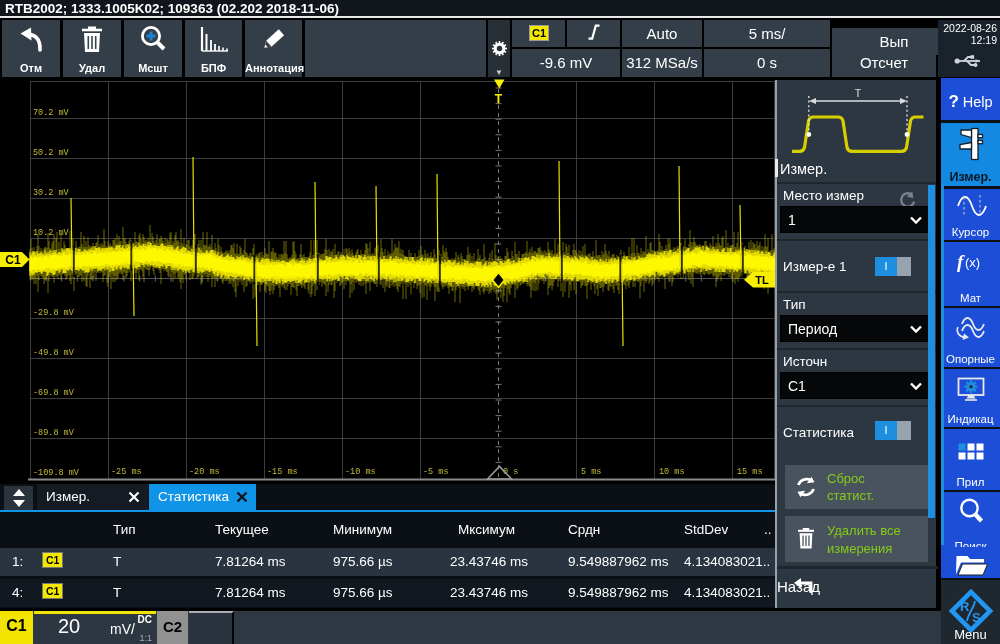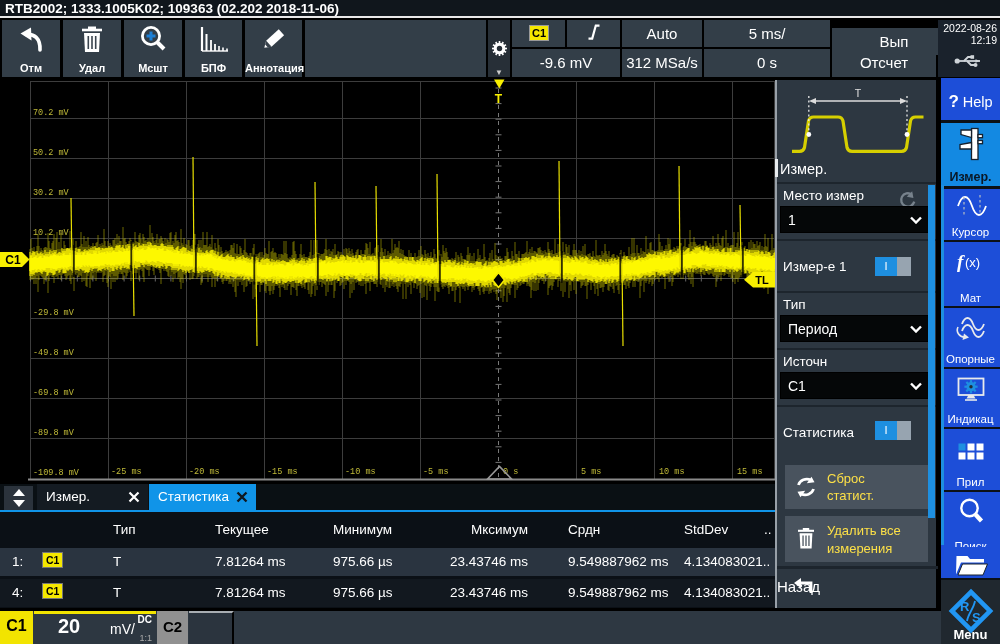--- a/index.html
+++ b/index.html
@@ -21,21 +21,21 @@
 #tabbar { left:0; top:484px; width:775px; height:28px; background:#0a1014; }
 #table { left:0; top:512px; width:775px; height:96px; background:#0b1016; color:#fff; font-size:13.5px; }
 #chanbar { left:0; top:608px; width:941px; height:36px; background:#000; }
 .tgl { position:relative; display:inline-block; width:36px; height:19px; background:#1e8fe0; vertical-align:middle; }
 .tglbar { position:absolute; left:0; top:0; width:22px; height:19px; color:#fff; font-size:11px; text-align:center; line-height:19px; }
 .tglknob { position:absolute; right:0; top:0; width:14px; height:19px; background:#97a4b0; }
 .mhead { font-size:13.5px; color:#fff; padding:4px 0 3px 6px; }
 .mdrop { position:relative; margin:0 7px 6px 3px; height:27px; background:#050708; color:#fff; font-size:14px; line-height:27px; padding-left:7px; border:1px solid #000; }
 .mdrop svg { position:absolute; right:6px; top:9px; }
 .msec { border-top:2px solid #1d252d; }
-.mbtn { position:relative; margin:6px 8px; background:#49535e; color:#fde047; font-size:13px; }
+.mbtn { position:relative; margin:6px 8px; background:#49535e; color:#84cc16; font-size:13px; }
 </style></head>
 <body>
 <div id="root">
 
 <div class="abs" id="titlebar">RTB2002; 1333.1005K02; 109363 (02.202 2018-11-06)</div>
 
 <div class="abs" id="toolbar">
   <div class="tbtn" style="left:2px;width:58px;">
         <div class="ico"><svg width="34" height="30" viewBox="0 0 34 30">
             <path d="M26 26 C26.5 14 20 9.5 12 10.5" stroke="#fff" stroke-width="3.6" fill="none" stroke-linecap="round"></path>
@@ -392,21 +392,21 @@
       </div>
   <div class="sbitem" style="top:502px;height:64px;background:#20282f;">
         <div style="position:absolute;top:8px;width:100%;"><svg width="46" height="46" viewBox="0 0 46 46">
             <g transform="rotate(45 23 23)">
               <rect x="9.5" y="9.5" width="27" height="27" fill="none" stroke="#2196f3" stroke-width="4.6"></rect>
             </g>
             <text x="12" y="23" font-size="13" font-weight="bold" fill="#2196f3" font-family="Liberation Sans, sans-serif">R</text>
             <text x="24" y="34" font-size="13" font-weight="bold" fill="#2196f3" font-family="Liberation Sans, sans-serif">S</text>
             <path d="M27 13 C26 20 20 26 19 33" stroke="#2196f3" stroke-width="1.8" fill="none"></path>
           </svg></div>
-        <div class="cap" style="font-size:13px;font-weight:bold;">Menu</div>
+        <div class="cap" style="font-size:13px;font-weight:normal;">Menu</div>
       </div>
   <div class="sblue" style="top:107px;height:360px;"></div>
 </div>
 
 <div class="abs" id="tabbar">
   <div class="abs" style="left:4px;top:2px;width:29px;height:24px;background:#2b333c;text-align:center;padding-top:2px;"><svg width="18" height="20" viewBox="0 0 18 20">
           <path d="M9 1 L15 8 H3 Z" fill="#fff"></path>
           <path d="M9 19 L15 12 H3 Z" fill="#fff"></path>
         </svg></div>
   <div class="abs" style="left:37px;top:0;width:111px;height:26px;background:#141b22;color:#fff;font-size:13.5px;">
@@ -422,21 +422,21 @@
         </svg>
   </div>
   <div class="abs" style="left:0;top:26px;width:775px;height:3px;background:#1094e8;"></div>
 </div>
 
 <div class="abs" id="table">
   <div class="abs" style="left:0;top:0;width:775px;height:34px;">
     <span class="abs" style="left:113px;top:10px;">Тип</span>
     <span class="abs" style="left:215px;top:10px;">Текущее</span>
     <span class="abs" style="left:333px;top:10px;">Минимум</span>
-    <span class="abs" style="left:471px;top:10px;">Мксимум</span>
+    <span class="abs" style="left:458px;top:10px;">Мксимум</span>
     <span class="abs" style="left:568px;top:10px;">Срдн</span>
     <span class="abs" style="left:684px;top:10px;">StdDev</span>
     <span class="abs" style="left:764px;top:10px;">..</span>
   </div>
   <div class="abs" style="left:0;top:36px;width:775px;height:28px;background:#2a3440;">
     <span class="abs" style="left:12px;top:6px;">1:</span>
     <span class="abs" style="left:42px;top:4px;background:#f5e800;color:#000;border:1px solid #777;font-size:10.5px;font-weight:bold;padding:1px 3px;">C1</span>
     <span class="abs" style="left:113px;top:6px;">T</span>
     <span class="abs" style="left:215px;top:6px;">7.81264 ms</span>
     <span class="abs" style="left:333px;top:6px;">975.66 µs</span>
@@ -453,21 +453,21 @@
     <span class="abs" style="left:450px;top:6px;">23.43746 ms</span>
     <span class="abs" style="left:568px;top:6px;">9.549887962 ms</span>
     <span class="abs" style="left:684px;top:6px;">4.134083021..</span>
   </div>
 </div>
 
 <div class="abs" id="chanbar">
   <div class="abs" style="left:0;top:3px;width:941px;height:33px;background:#2e3842;"></div>
   <div class="abs" style="left:0;top:3px;width:33px;height:33px;background:#f2e400;color:#000;font-size:16px;font-weight:bold;text-align:center;padding-top:6px;">C1</div>
   <div class="abs" style="left:34px;top:3px;width:122px;height:33px;background:#2d3741;border-top:3px solid #f2e400;color:#fff;">
-    <span style="position:absolute;left:24px;top:1px;font-size:20px;font-weight:bold;">20</span>
+    <span style="position:absolute;left:24px;top:1px;font-size:20px;">20</span>
         <span style="position:absolute;left:52px;top:7px;font-size:14px;margin-left:24px;"> mV/</span>
     <span style="position:absolute;right:4px;top:0;font-size:10px;font-weight:bold;">DC</span>
     <span style="position:absolute;right:4px;bottom:1px;font-size:9px;color:#aaa;">1:1</span>
   </div>
   <div class="abs" style="left:157px;top:3px;width:31px;height:33px;background:#919191;color:#000;font-size:15px;font-weight:bold;text-align:center;padding-top:7px;">C2</div>
   <div class="abs" style="left:189px;top:3px;width:45px;height:33px;background:#2b343e;border-top:2px solid #a8adb2;border-right:2px solid #000;"></div>
 </div>
 
 </div>
 </body></html>

